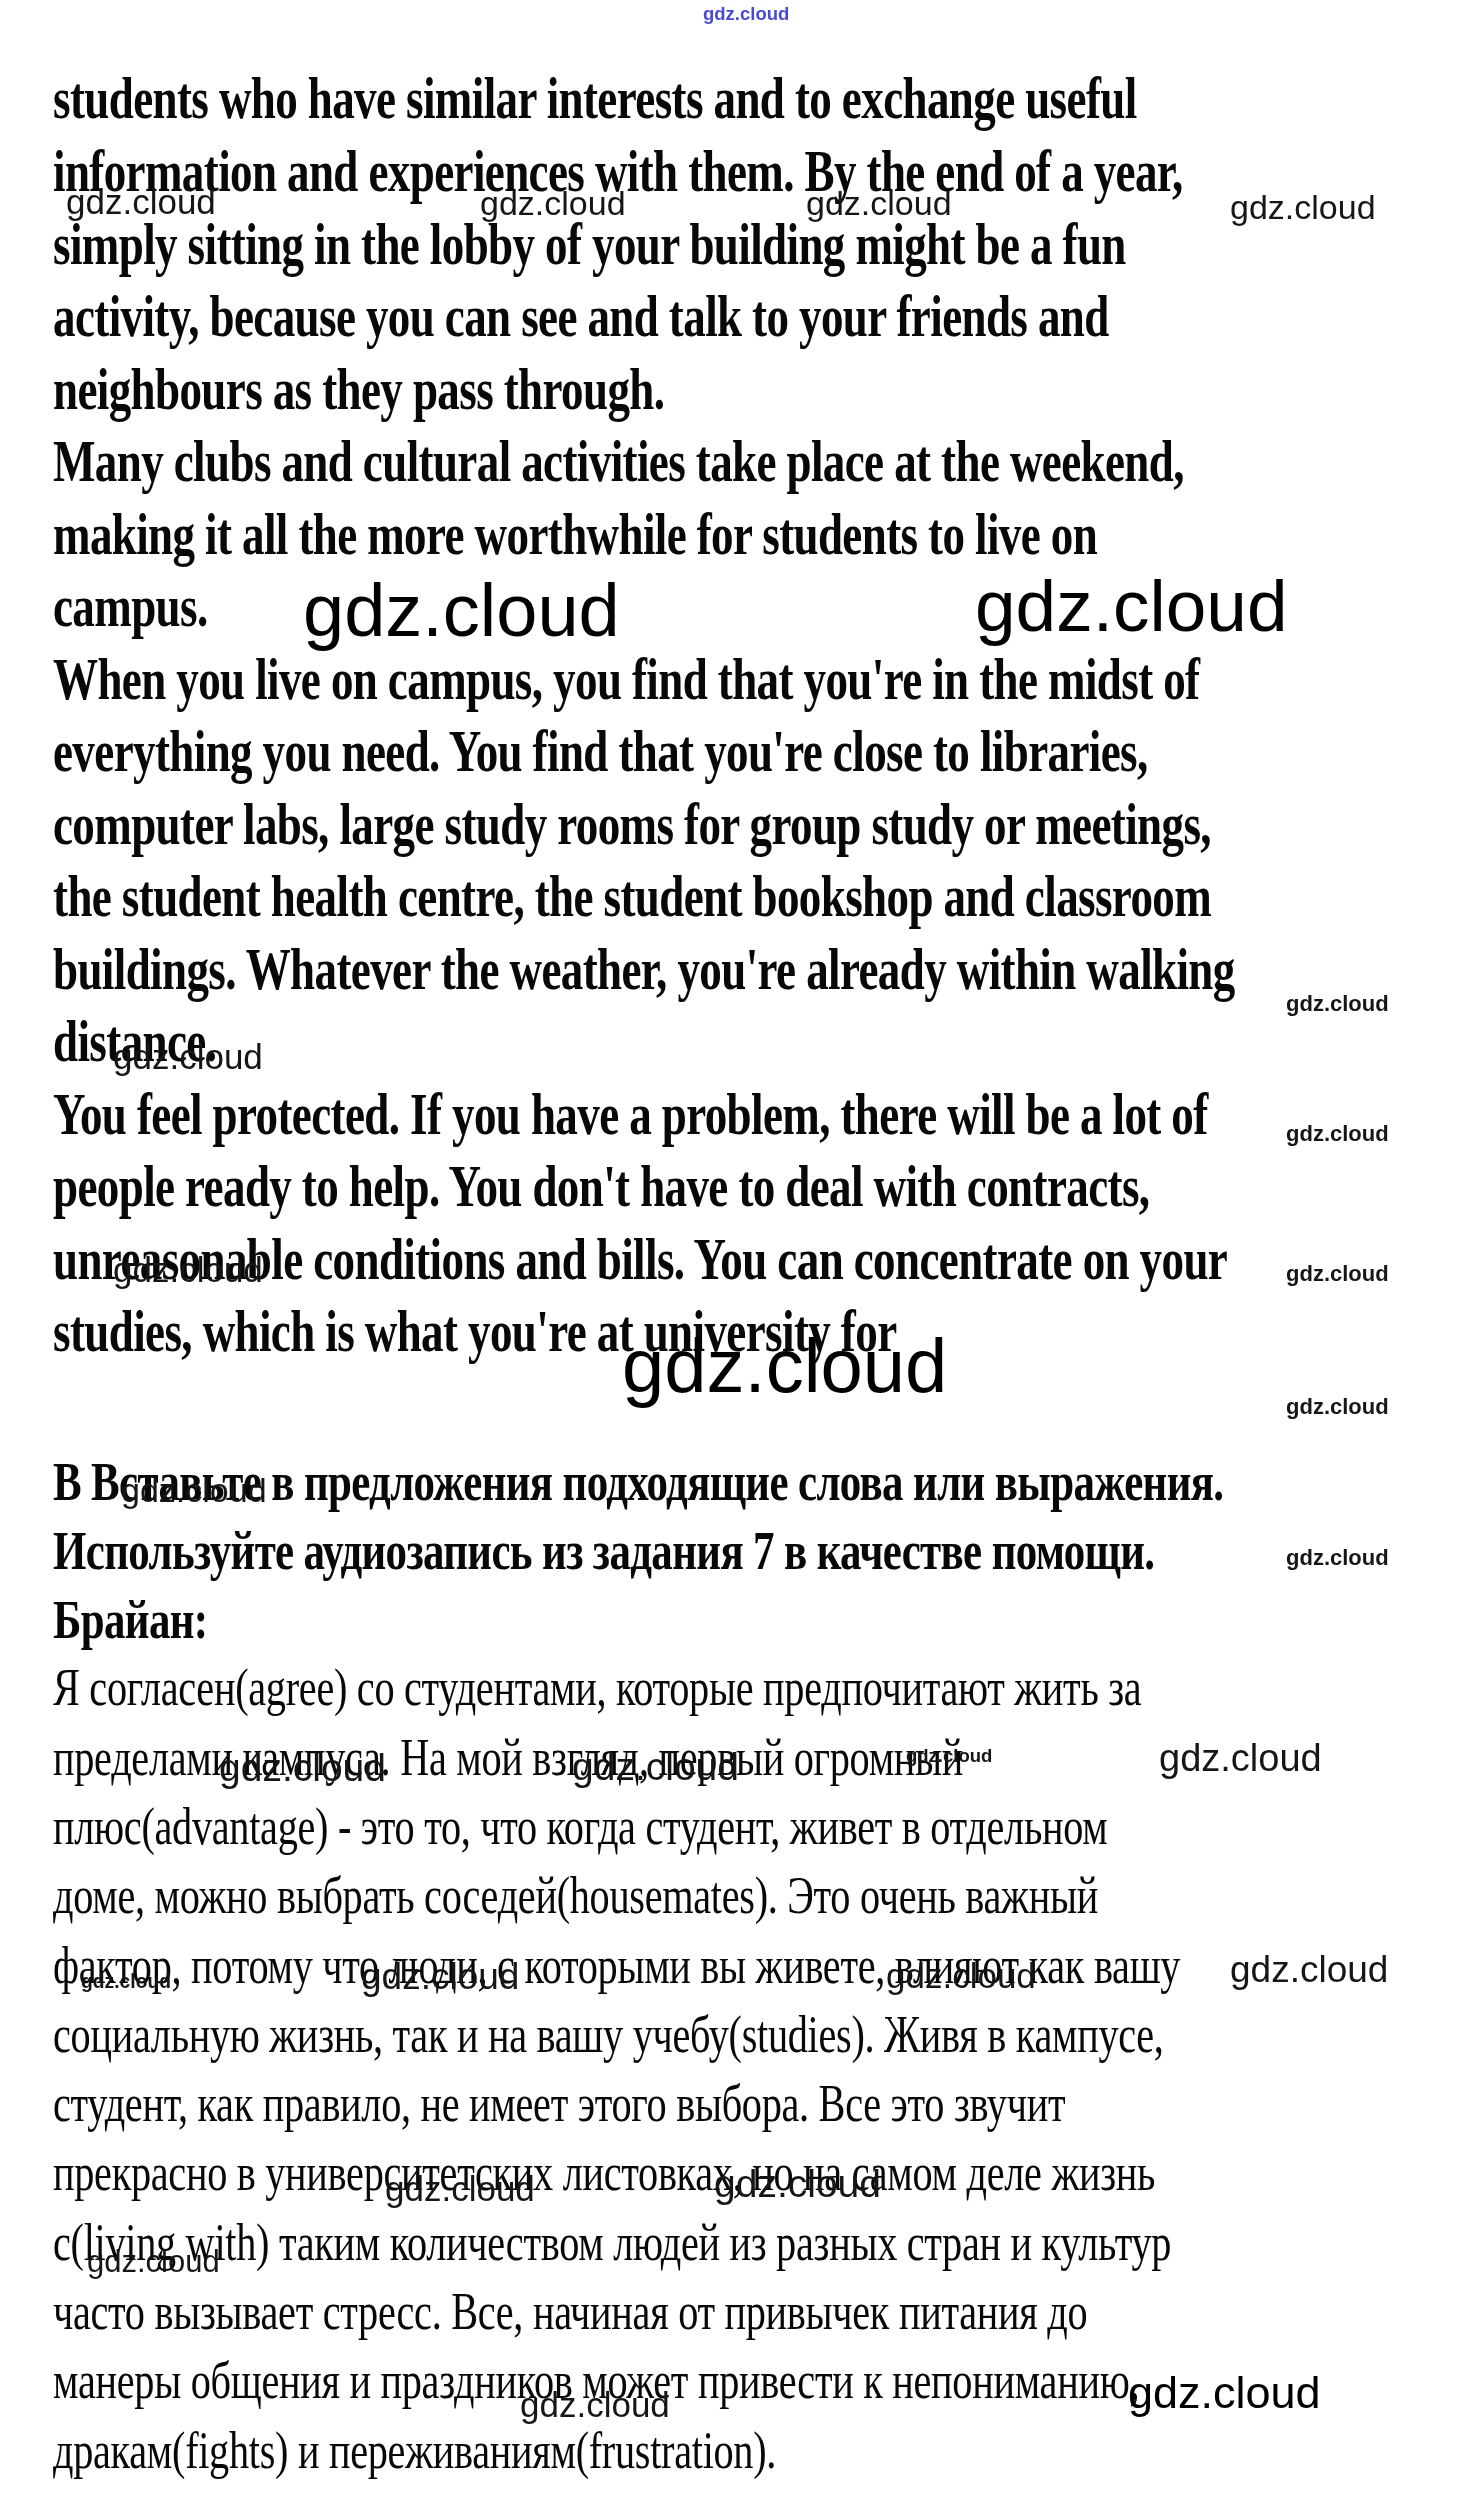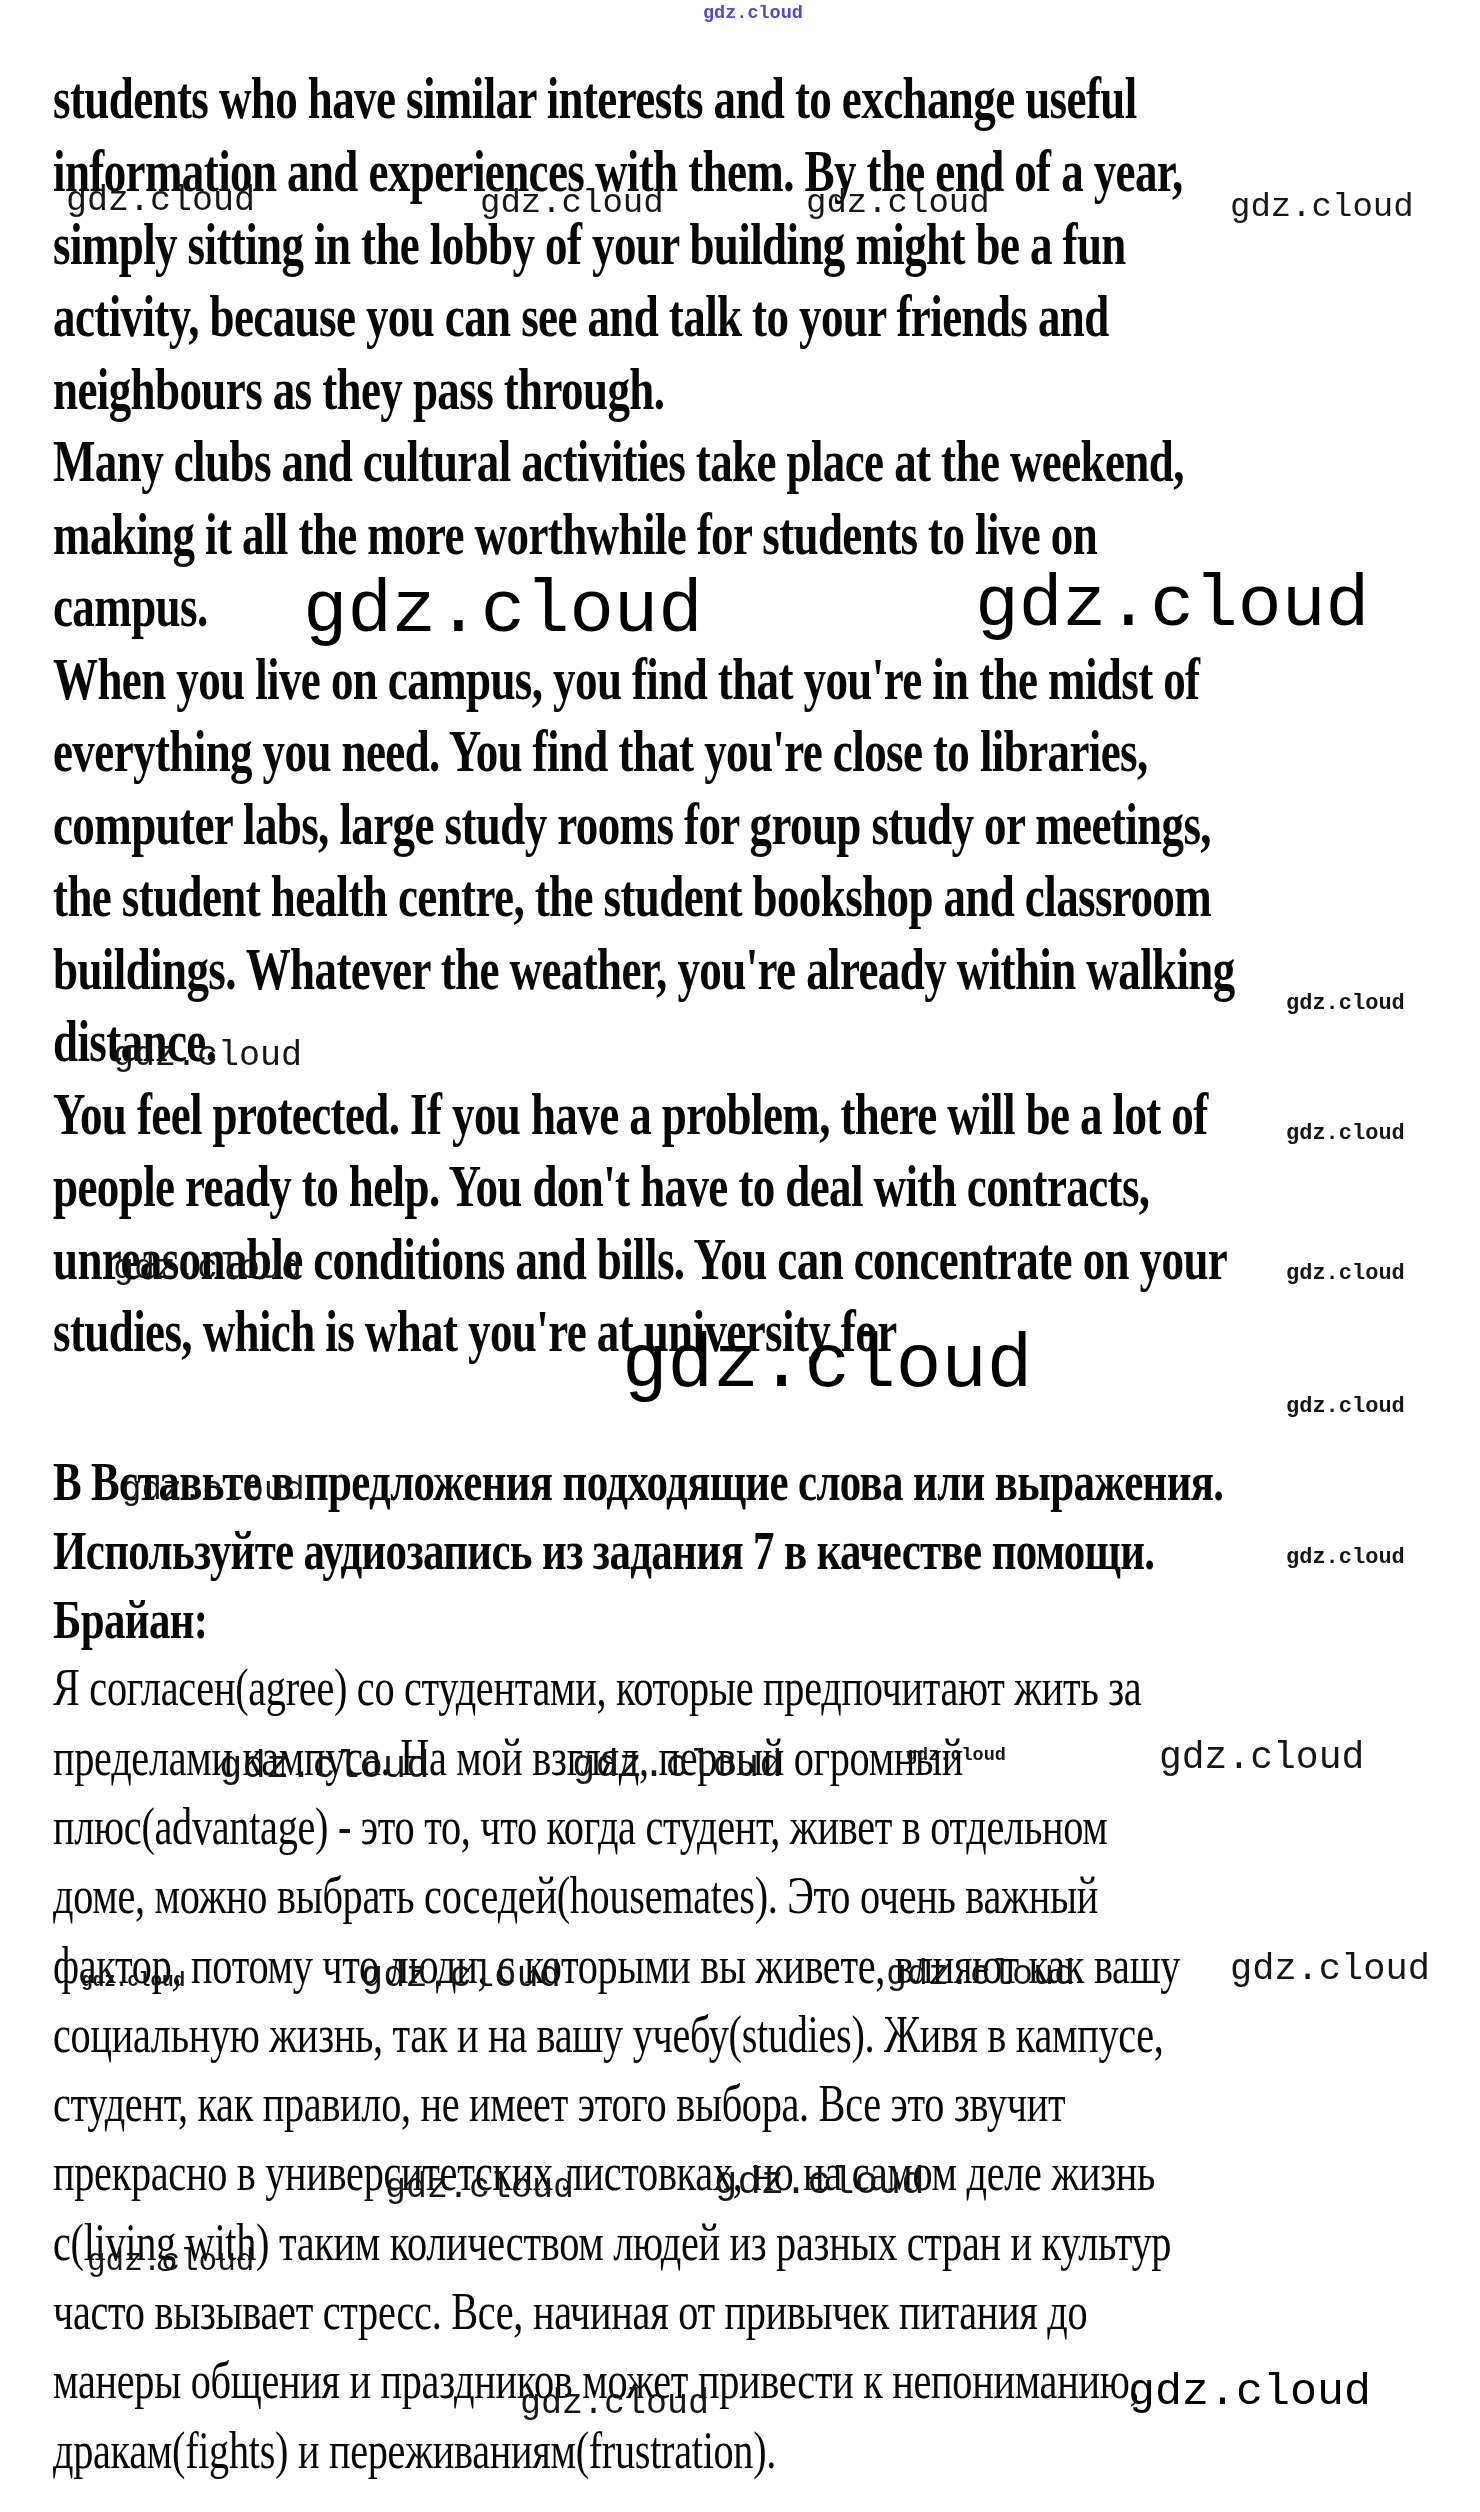--- a/index.html
+++ b/index.html
@@ -31,21 +31,21 @@
     transform:scaleX(0.78);
   }
   .text-line.ru{
     font-size:53px;
     font-weight:400;
     letter-spacing:-0.4px;
     transform:scaleX(0.76);
   }
   .wm{
     position:absolute;
-    font-family:Liberation Mono, monospace;
+    font-family:Liberation Sans, sans-serif;
     font-weight:500;
     color:#161616;
     line-height:1;
     white-space:nowrap;
     transform-origin:0 0;
   }
   .wm.big{color:#000000;font-weight:500;}
   .wm.small{font-weight:600;}
   .wm.blue{color:#4a4ad2;font-weight:700;}
 </style>

